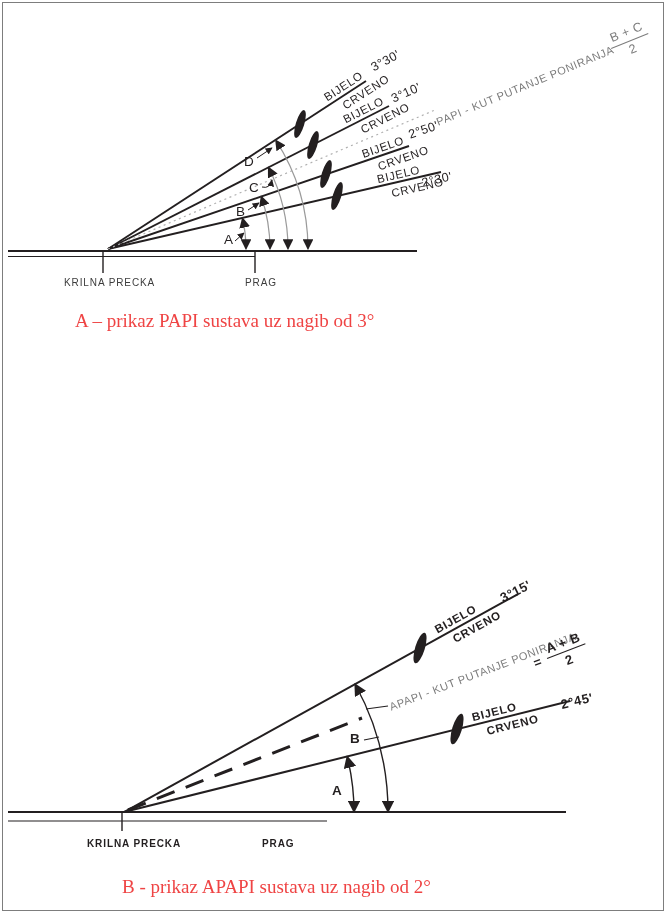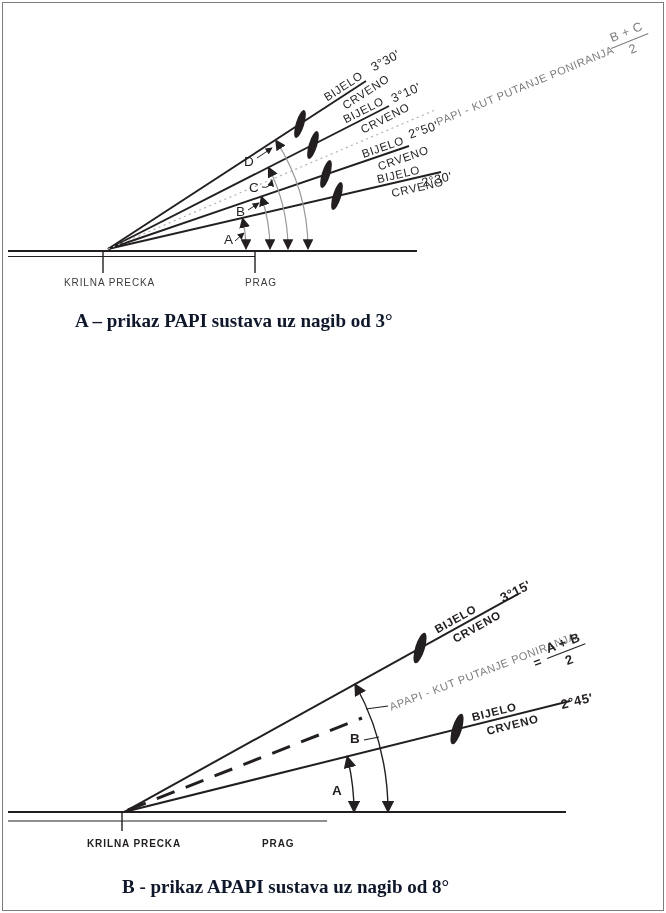--- a/index.html
+++ b/index.html
@@ -18,21 +18,21 @@
   .pair .w{position:absolute; left:4px; bottom:2px; font-size:11.5px; letter-spacing:.7px; white-space:nowrap;}
   .pair .r{position:absolute; left:15px; top:3px; font-size:11.5px; letter-spacing:.7px; white-space:nowrap;}
   .bold .w,.bold .r{font-weight:bold;}
   .angle{font-size:12.5px; letter-spacing:.5px; transform-origin:0 50%;}
   .angle.b{font-weight:bold; font-size:13px;}
   .glide{font-size:11px; letter-spacing:.6px; color:#7c7c7c; transform-origin:0 50%;}
   .letter{font-size:13.5px;}
   .letter.b{font-weight:bold;}
   .gtxt{font-size:10px; letter-spacing:.9px; color:#3c3c3c;}
   .gtxt.b{font-weight:bold; color:#231f20;}
-  .caption{font-family:"Liberation Serif", serif; font-size:19px; color:#0f172a;font-weight:bold;}
+  .caption{font-family:"Liberation Serif", serif; font-size:19px; color:#ef4444;}
   .frow{position:absolute; display:inline-flex; align-items:center; gap:6px; transform-origin:0 50%;}
   .frac{display:inline-flex; flex-direction:column; align-items:center; line-height:1;}
   .frac .num{border-bottom:1.4px solid currentColor; padding:0 3px 2px;}
   .frac .den{padding-top:2px;}
   .frac.gray{color:#7c7c7c; font-size:12.5px; letter-spacing:.5px;}
   .frac.blk{color:#231f20; font-weight:bold; font-size:13px; letter-spacing:.5px;}
   .eq{font-weight:bold; font-size:13px; color:#231f20;}
 </style>
 </head>
 <body>
@@ -170,14 +170,14 @@
       <span class="num">A + B</span>
       <span class="den">2</span>
     </span>
   </div>
 
   <span class="lbl letter b" style="left:332px; top:784px;">A</span>
   <span class="lbl letter b" style="left:350px; top:732px;">B</span>
 
   <span class="lbl gtxt b" style="left:87px; top:839px;">KRILNA PRECKA</span>
   <span class="lbl gtxt b" style="left:262px; top:839px;">PRAG</span>
-  <span class="lbl caption" style="left:122px; top:877px;">B - prikaz APAPI sustava uz nagib od 8°</span>
+  <span class="lbl caption" style="left:122px; top:877px;">B - prikaz APAPI sustava uz nagib od 2°</span>
 </div>
 
 </body></html>

